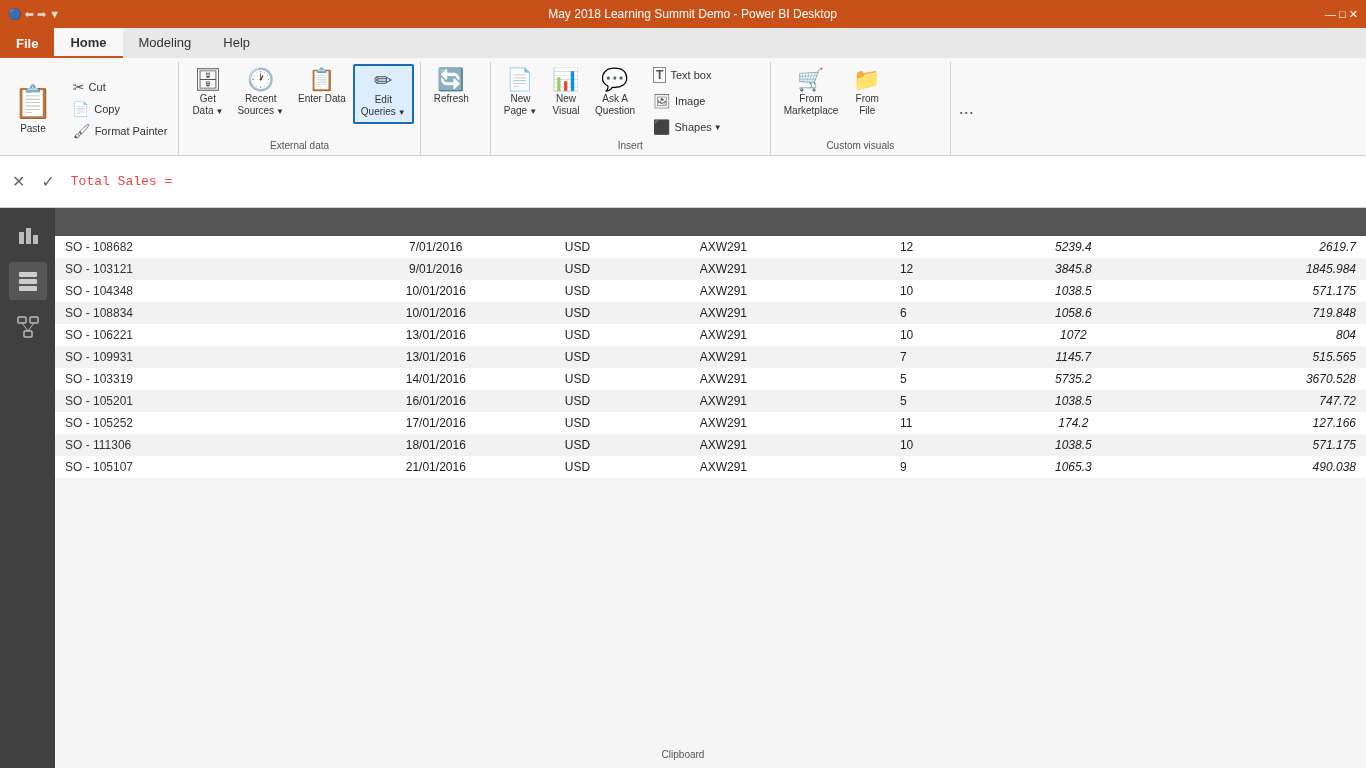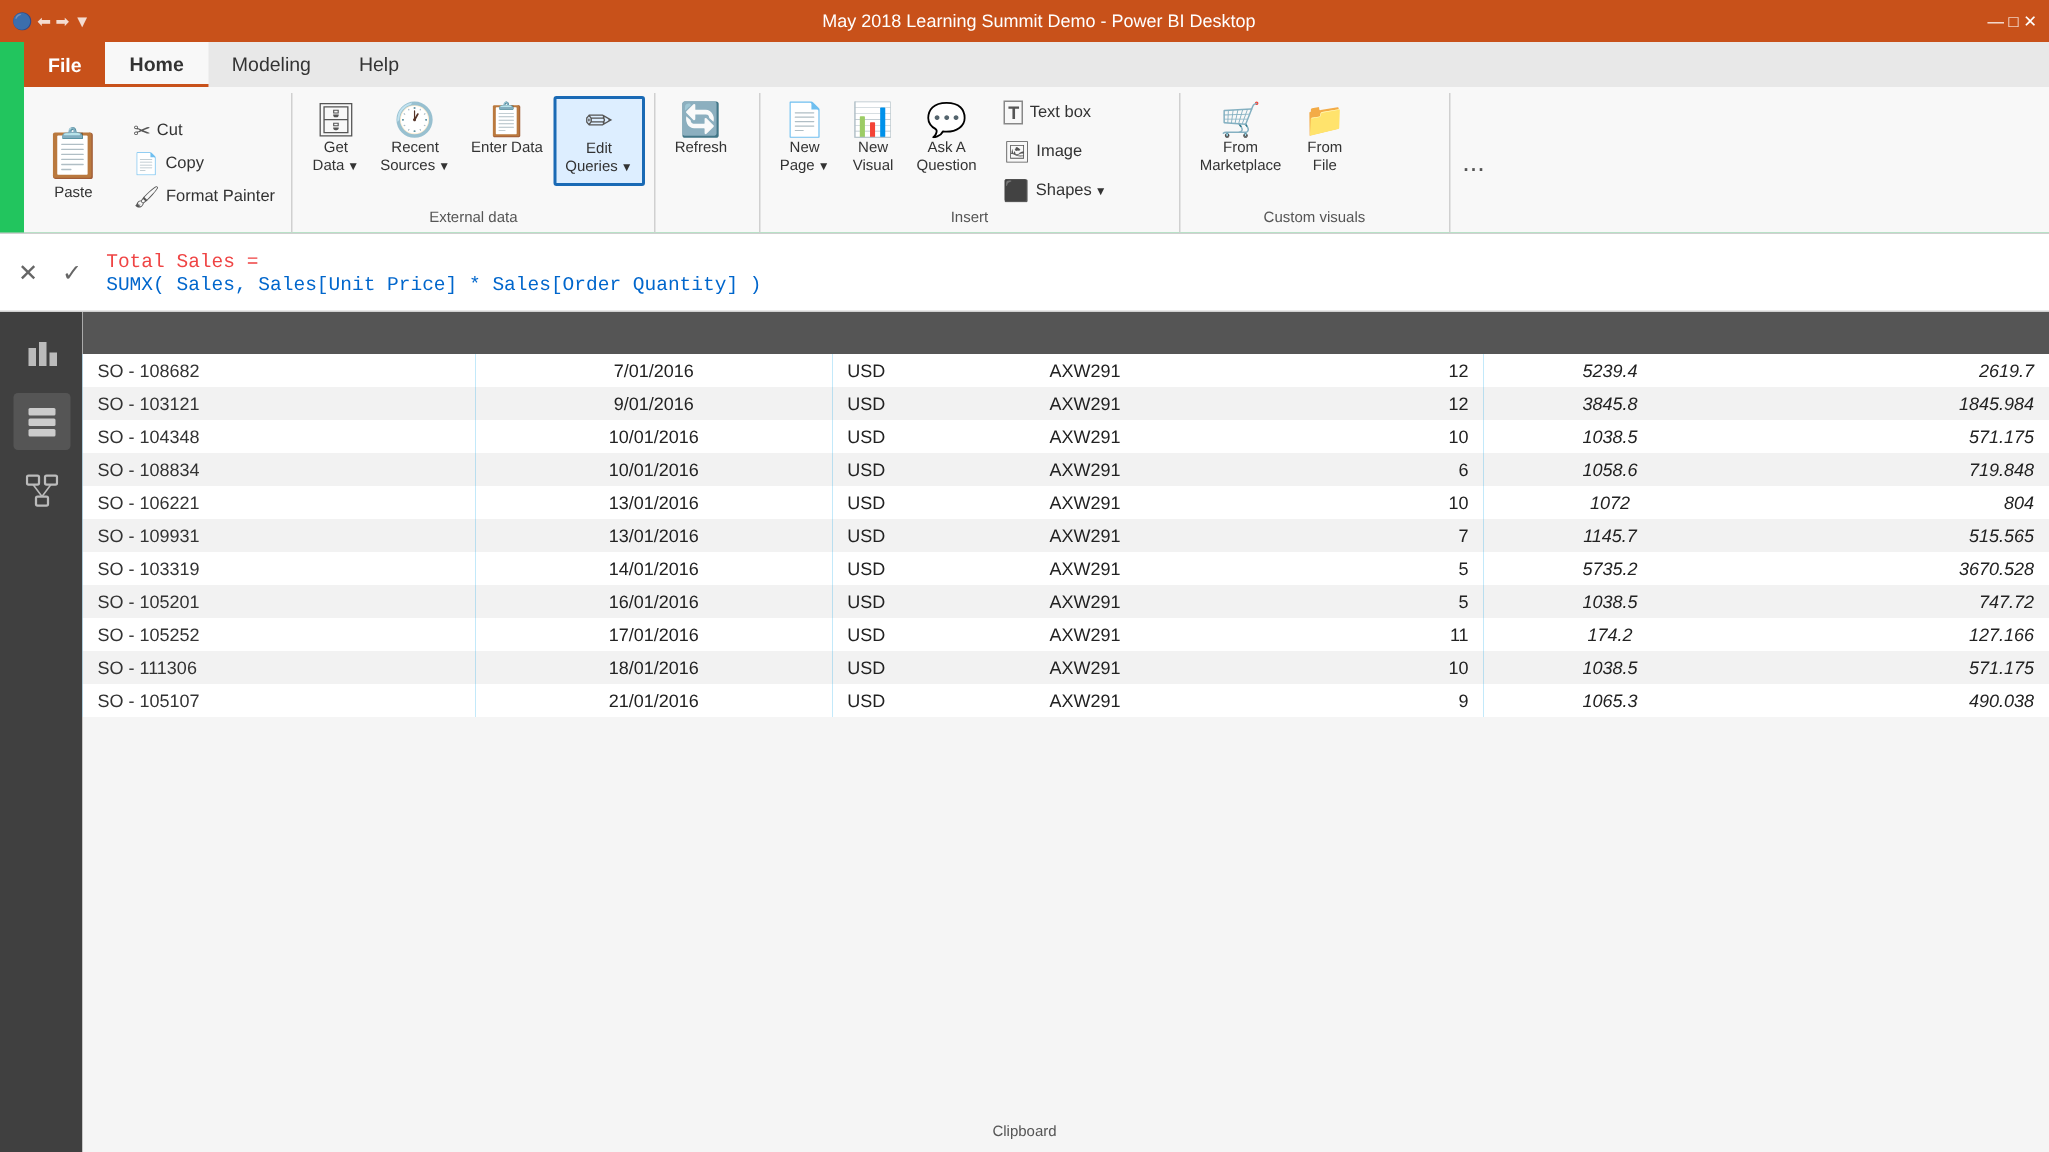--- a/index.html
+++ b/index.html
@@ -12,23 +12,22 @@
       display: flex;
       align-items: center;
       padding: 0 8px;
       color: white;
       font-size: 12px;
     }
     .title-bar-title { flex: 1; text-align: center; }
 
     
     .ribbon {
-      background: #22c55e;
+      background: #c4b5fd;
       border-bottom: 1px solid #d0d0d0;
-      padding-left: 16px;
     }
 
     
     .tab-bar {
       display: flex;
       align-items: stretch;
       height: 30px;
       background: #e8e8e8;
     }
     .tab-file {
@@ -248,21 +247,21 @@
     table tr:nth-child(odd) { background: white; }
     table td {
       border: none;
       padding: 4px 10px;
       font-size: 12px;
       color: #222;
       white-space: nowrap;
     }
     table td:first-child { color: #333; font-weight: 400; }
     table td:nth-child(2) { text-align: center; }
-    table td:nth-child(5) { text-align: right; }
+    table td:nth-child(5) { }
     table td:nth-child(6) { text-align: center; font-style: italic; }
     table td:nth-child(7) { text-align: right; font-style: italic; }
 
     .dropdown-arrow {
       font-size: 8px;
       vertical-align: middle;
       margin-left: 2px;
     }
   </style>
 </head>
@@ -391,21 +390,20 @@
   </div>
 </div>
 
 <div class="formula-bar">
   <div class="formula-icons">
     <span class="formula-icon">✕</span>
     <span class="formula-icon">✓</span>
   </div>
   <div class="formula-content">
     <div class="formula-line1">Total Sales =</div>
-    <div class="formula-line2">SUMX( Sales, Sales[Unit Price] * Sales[Order Quantity] )</div>
   </div>
 </div>
 
 <div class="main-area">
 
   <div class="left-sidebar">
     <div class="sidebar-icon">
       <svg width="22" height="22" viewBox="0 0 22 22" fill="none">
         <rect x="2" y="8" width="5" height="12" fill="#bbb"></rect>
         <rect x="9" y="4" width="5" height="16" fill="#bbb"></rect>

